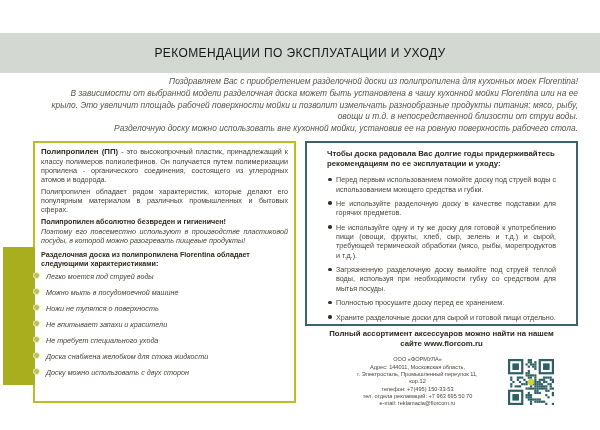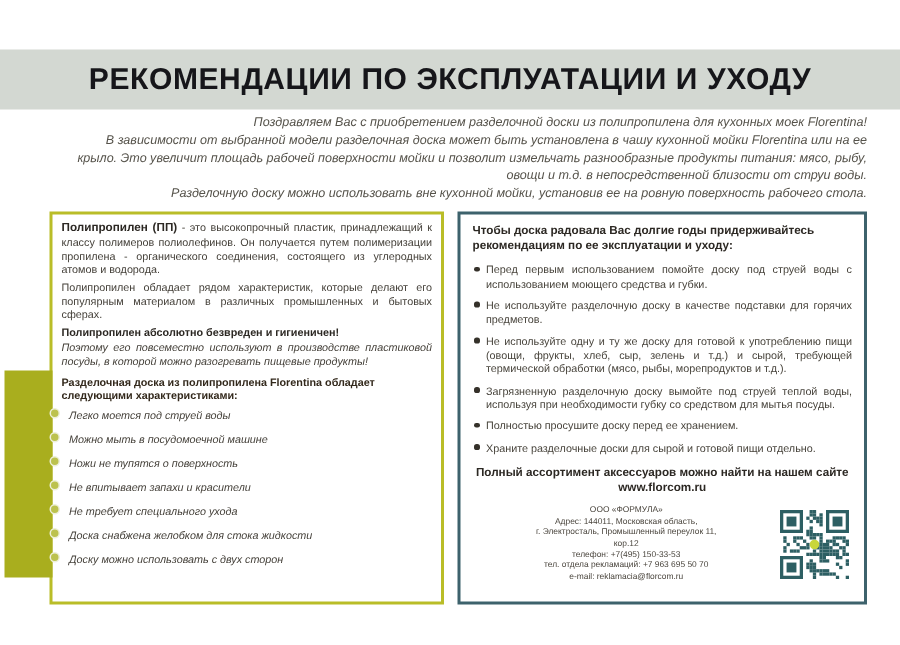--- a/index.html
+++ b/index.html
@@ -1,41 +1,41 @@
 <!DOCTYPE html>
 <html><head>
 <meta charset="utf-8">
 <style>
   html,body{margin:0;padding:0;}
   body{width:600px;height:430px;background:#ffffff;font-family:"Liberation Sans",sans-serif;overflow:hidden;}
   .page{position:relative;width:600px;height:430px;background:#ffffff;}
 
   
   .band{position:absolute;left:0;top:33px;width:600px;height:40px;background:#d3d8d2;display:flex;align-items:center;justify-content:center;}
-  .band h1{margin:0;font-size:20px;font-weight:bold;color:#16161a;letter-spacing:.4px;}
+  .band h1{margin:0;font-size:12px;font-weight:normal;color:#16161a;letter-spacing:.4px;}
 
   
   .intro{position:absolute;left:30px;top:76px;width:548px;font-size:8.4px;line-height:1.40;font-style:italic;color:#56534b;text-align:right;}
   .intro p{margin:0;text-indent:26px;}
 
   
   .lbox{position:absolute;left:33px;top:141px;width:263px;height:262px;box-sizing:border-box;border:2px solid #b9bd28;padding:4px 6px 6px 6px;font-size:7.2px;line-height:1.25;color:#45413a;text-align:justify;}
   .lbox .lead b{color:#2c2823;font-size:7.8px;}
   .lbox p{margin:0 0 3px 0;}
   .lbox .safety{font-weight:bold;color:#2c2823;margin-bottom:1px;}
   .lbox .note{font-style:italic;margin-bottom:5px;}
   .chars{position:relative;margin-top:4px;}
   .chars::before{content:'';position:absolute;left:-38px;top:-3px;bottom:-8px;width:32px;background:#a9ae1e;}
   .chars .ctitle{font-weight:bold;color:#33291c;margin:0 0 4px 0;text-align:left;}
   .chars ul{list-style:none;margin:0;padding:0 0 0 5px;font-style:italic;}
   .chars li{position:relative;margin-bottom:7px;line-height:9px;text-align:left;}
   .chars li::before{content:'';position:absolute;left:-13px;top:0;width:5px;height:5px;border-radius:50%;border:1.5px solid #eef0da;background:#bcc24e;}
 
   
-  .rbox{position:absolute;left:305px;top:141px;width:273px;height:262px;box-sizing:border-box;border:2px solid #3d626c;padding:6px 8px;font-size:7.2px;line-height:1.3;color:#48443c;}
+  .rbox{position:absolute;left:305px;top:141px;width:273px;height:185px;box-sizing:border-box;border:2px solid #3d626c;padding:6px 20px;font-size:7.2px;line-height:1.3;color:#48443c;}
   .rbox .rtitle{font-weight:bold;font-size:7.8px;color:#2c2823;margin:0 0 6px 0;line-height:1.3;}
   .rbox ul{list-style:none;margin:0;padding:0;}
   .rbox li{position:relative;padding-left:9px;margin-bottom:5px;text-align:justify;}
   .rbox li::before{content:'';position:absolute;left:1px;top:2.5px;width:3.5px;height:3.5px;border-radius:50%;background:#35312a;}
   .rfoot{font-weight:bold;font-size:7.8px;color:#2c2823;text-align:center;margin-top:7px;line-height:1.25;}
   .contact-row{display:flex;align-items:center;margin-top:3px;}
   .contact{flex:1;text-align:center;font-size:5.6px;line-height:1.32;color:#4a453d;}
   .contact div{white-space:nowrap;}
   .qr{width:46px;height:46px;flex:0 0 46px;margin-right:2px;}
 </style>

